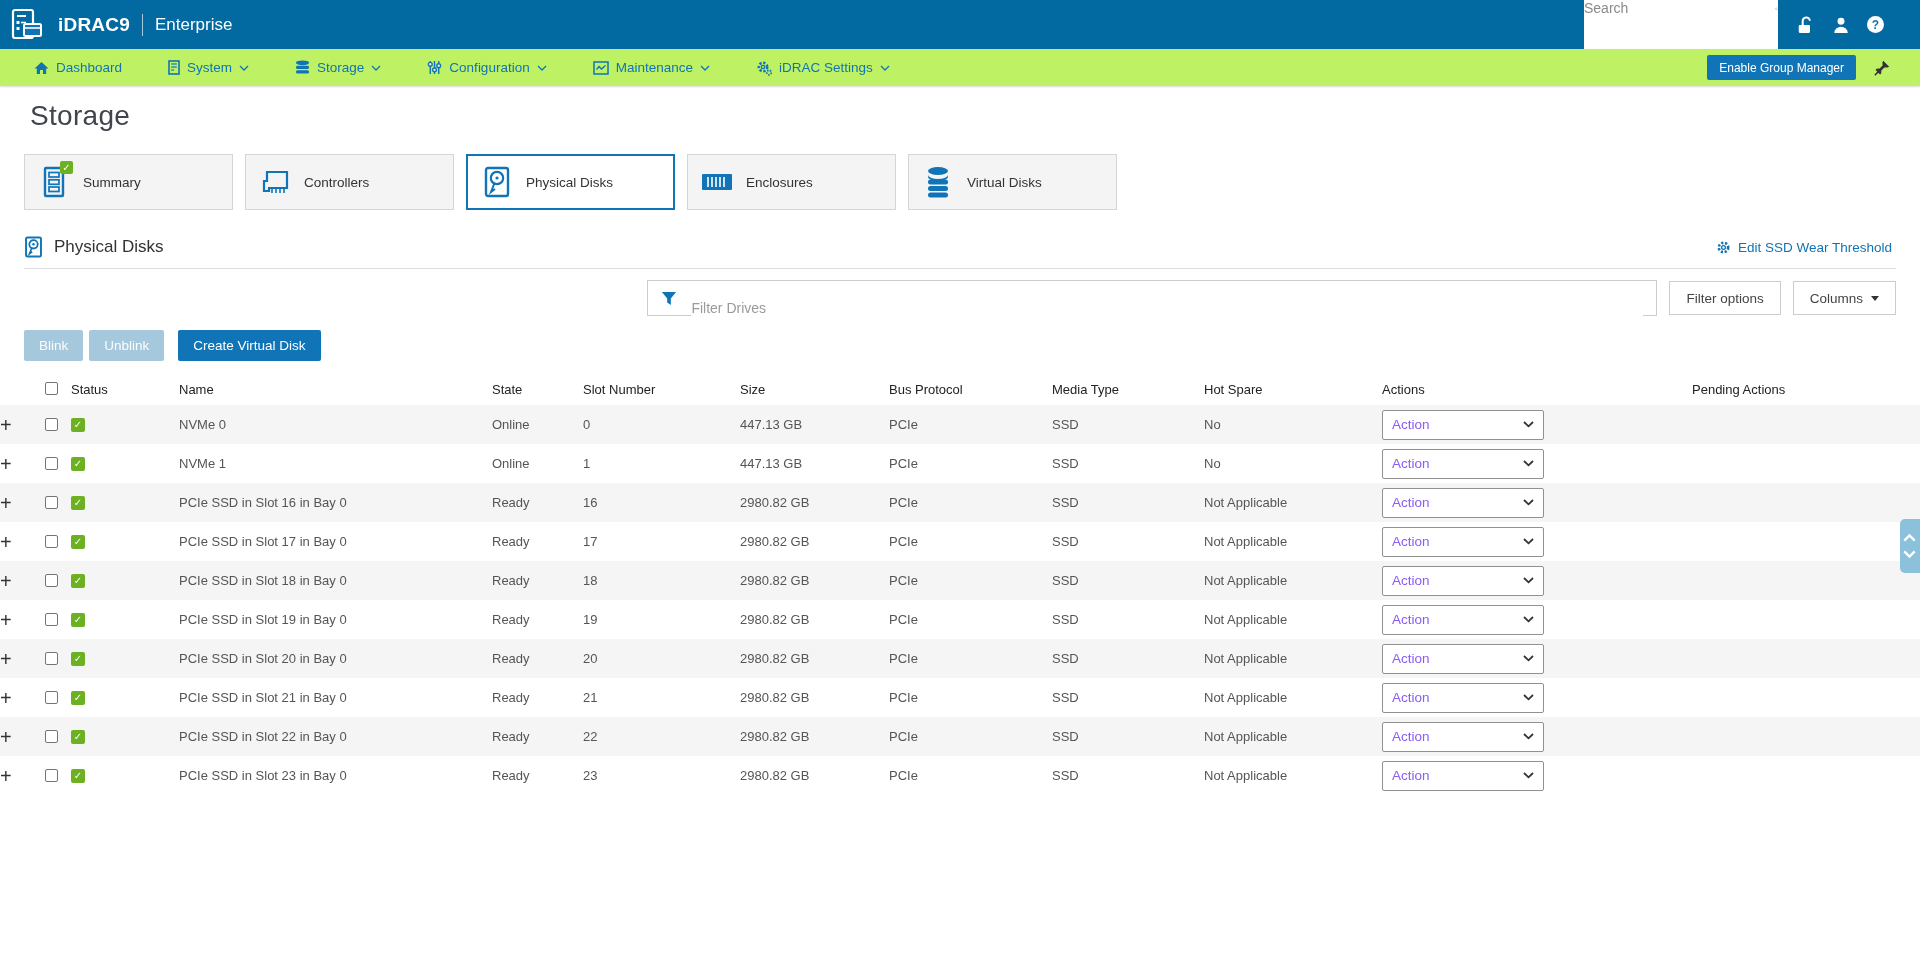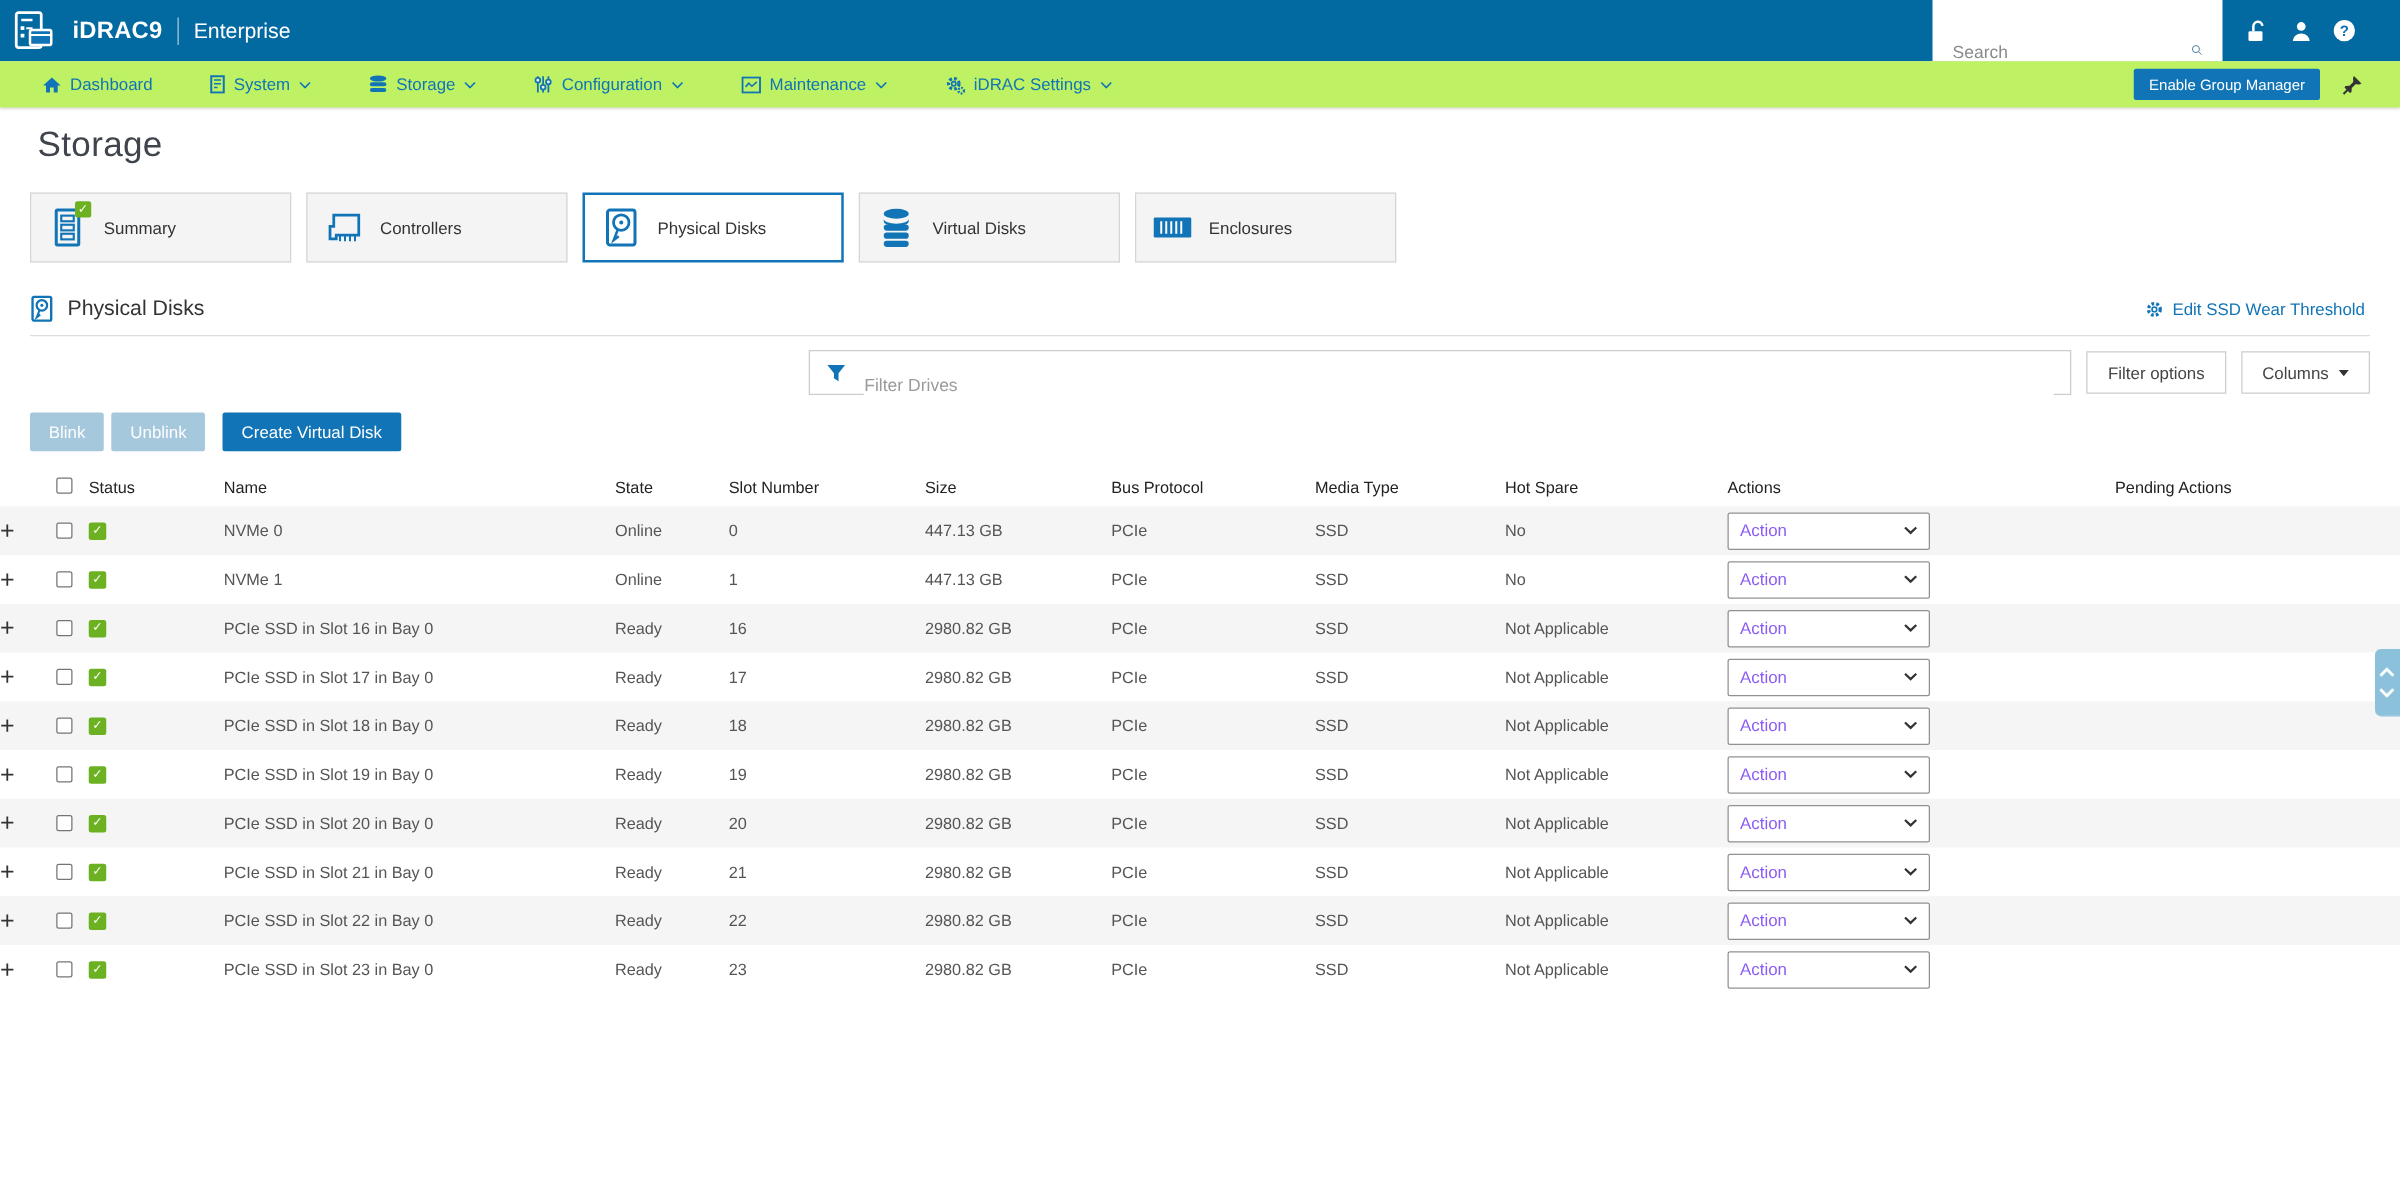--- a/index.html
+++ b/index.html
@@ -5,21 +5,21 @@
   * { margin:0; padding:0; box-sizing:border-box; }
   html,body { width:1920px; height:957px; background:#ffffff; font-family:"Liberation Sans", sans-serif; overflow:hidden; }
 
   
   .app-header { height:49px; background:#0369a1; display:flex; align-items:stretch; color:#fff; }
   .brand { display:flex; align-items:center; gap:10px; padding-left:10px; }
   .brand-name { font-size:19px; font-weight:bold; letter-spacing:.2px; }
   .brand-divider { width:1px; height:22px; background:rgba(255,255,255,.65); margin:0 2px; }
   .brand-edition { font-size:17px; font-weight:300; }
   .header-right { margin-left:auto; display:flex; align-items:stretch; }
-  .search-box { width:232px; background:#fff; display:flex; align-items:flex-end; padding:0 16px; gap:10px; }
+  .search-box { width:194px; background:#fff; display:flex; align-items:flex-start; padding:0 0; gap:10px; }
   .search-box input { border:none; outline:none; flex:1; font-size:14px; color:#333; font-family:"Liberation Sans",sans-serif; }
   .search-box input::placeholder { color:#8a8a8a; }
   .header-icons { display:flex; align-items:center; gap:17px; padding:0 36px 0 18px; }
   .help-circle { width:17px; height:17px; border-radius:50%; background:#fff; color:#1074b6; font-size:12px; font-weight:bold; display:flex; align-items:center; justify-content:center; }
 
   
   .nav-bar { height:37px; background:#bef264; display:flex; align-items:center; padding:0 16px 0 34px; box-shadow:0 1px 2px rgba(0,0,0,.15); position:relative; z-index:5; }
   .nav-item { display:flex; align-items:center; gap:7px; color:#1074b6; font-size:13.5px; margin-right:46px; cursor:pointer; white-space:nowrap; }
   .nav-item svg { flex:none; }
   .egm-button { margin-left:auto; background:#1074b6; color:#fff; border:none; font-size:12px; font-family:"Liberation Sans",sans-serif; height:25px; padding:0 12px; border-radius:2px; cursor:pointer; }
@@ -221,42 +221,42 @@
           <rect x="3" y="2" width="22" height="28" rx="2" fill="none" stroke="#1074b6" stroke-width="2.4"></rect>
           <circle cx="14" cy="12" r="6.2" fill="none" stroke="#1074b6" stroke-width="2.2"></circle>
           <circle cx="14" cy="12" r="1.6" fill="#1074b6"></circle>
           <path d="M11.5 17 L8 26 L12 23" fill="none" stroke="#1074b6" stroke-width="2"></path>
         </svg>
       </span>
       <span>Physical Disks</span>
     </div>
     <div class="card">
       <span class="card-icon">
-        <svg width="30" height="32" viewBox="0 0 30 32">
-          <ellipse cx="15" cy="5" rx="10" ry="4" fill="#1074b6"></ellipse>
-          <path d="M5 9 a10 4 0 0 0 20 0 v2 a10 4 0 0 1 -20 0 Z" fill="#1074b6"></path>
-          <rect x="5" y="13.5" width="20" height="5" rx="2.5" fill="#1074b6"></rect>
-          <rect x="5" y="20" width="20" height="5" rx="2.5" fill="#1074b6"></rect>
-          <rect x="5" y="26.5" width="20" height="5" rx="2.5" fill="#1074b6"></rect>
-        </svg>
-      </span>
-      <span>Virtual Disks</span>
-    </div>
-    <div class="card">
-      <span class="card-icon">
         <svg width="32" height="20" viewBox="0 0 32 20">
           <rect x="1" y="2" width="30" height="16" rx="1" fill="#1074b6"></rect>
           <line x1="7" y1="5" x2="7" y2="15" stroke="#fff" stroke-width="1.6"></line>
           <line x1="11" y1="5" x2="11" y2="15" stroke="#fff" stroke-width="1.6"></line>
           <line x1="15" y1="5" x2="15" y2="15" stroke="#fff" stroke-width="1.6"></line>
           <line x1="19" y1="5" x2="19" y2="15" stroke="#fff" stroke-width="1.6"></line>
           <line x1="23" y1="5" x2="23" y2="15" stroke="#fff" stroke-width="1.6"></line>
         </svg>
       </span>
       <span>Enclosures</span>
+    </div>
+    <div class="card">
+      <span class="card-icon">
+        <svg width="30" height="32" viewBox="0 0 30 32">
+          <ellipse cx="15" cy="5" rx="10" ry="4" fill="#1074b6"></ellipse>
+          <path d="M5 9 a10 4 0 0 0 20 0 v2 a10 4 0 0 1 -20 0 Z" fill="#1074b6"></path>
+          <rect x="5" y="13.5" width="20" height="5" rx="2.5" fill="#1074b6"></rect>
+          <rect x="5" y="20" width="20" height="5" rx="2.5" fill="#1074b6"></rect>
+          <rect x="5" y="26.5" width="20" height="5" rx="2.5" fill="#1074b6"></rect>
+        </svg>
+      </span>
+      <span>Virtual Disks</span>
     </div>
   </div>
 
   <div class="section-header">
     <svg width="19" height="22" viewBox="0 0 28 32">
       <rect x="3" y="2" width="22" height="28" rx="2" fill="none" stroke="#1074b6" stroke-width="2.8"></rect>
       <circle cx="14" cy="12" r="6.2" fill="none" stroke="#1074b6" stroke-width="2.6"></circle>
       <circle cx="14" cy="12" r="1.8" fill="#1074b6"></circle>
       <path d="M11.5 17 L8 26 L12 23" fill="none" stroke="#1074b6" stroke-width="2.4"></path>
     </svg>

